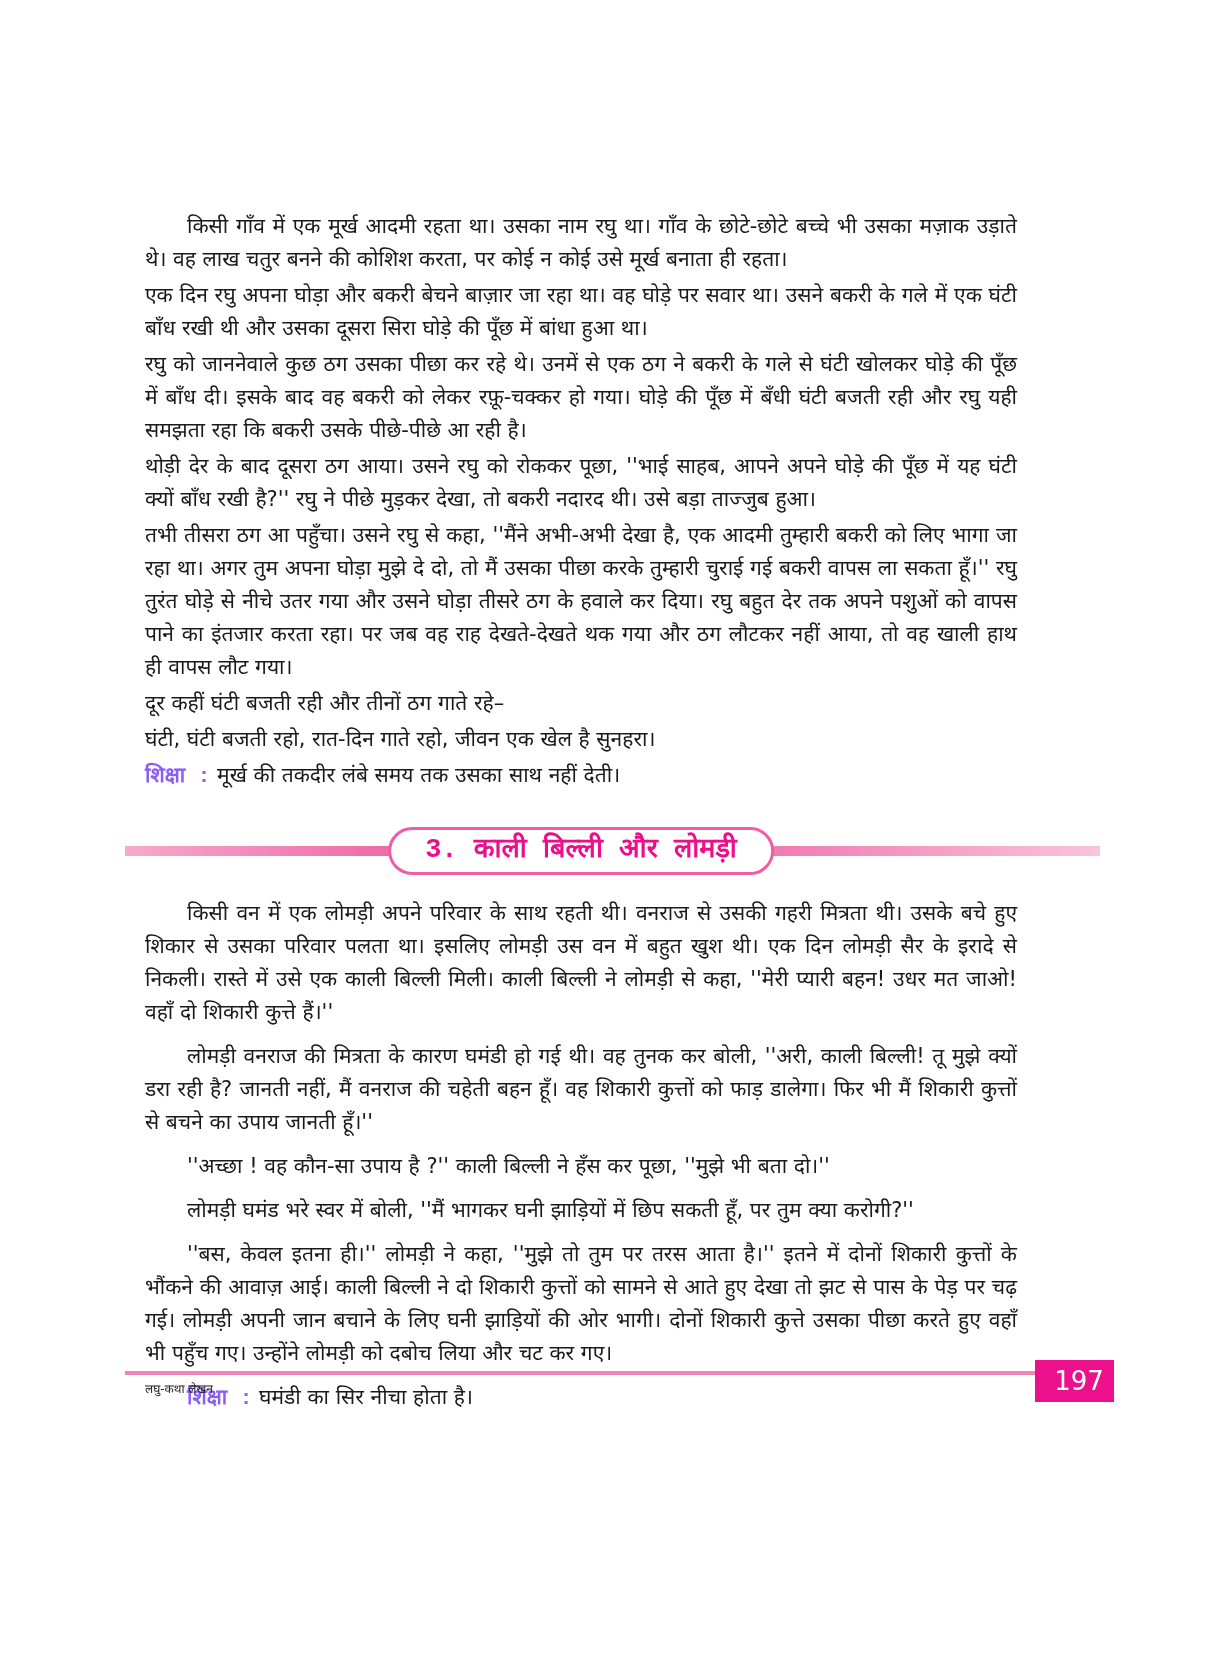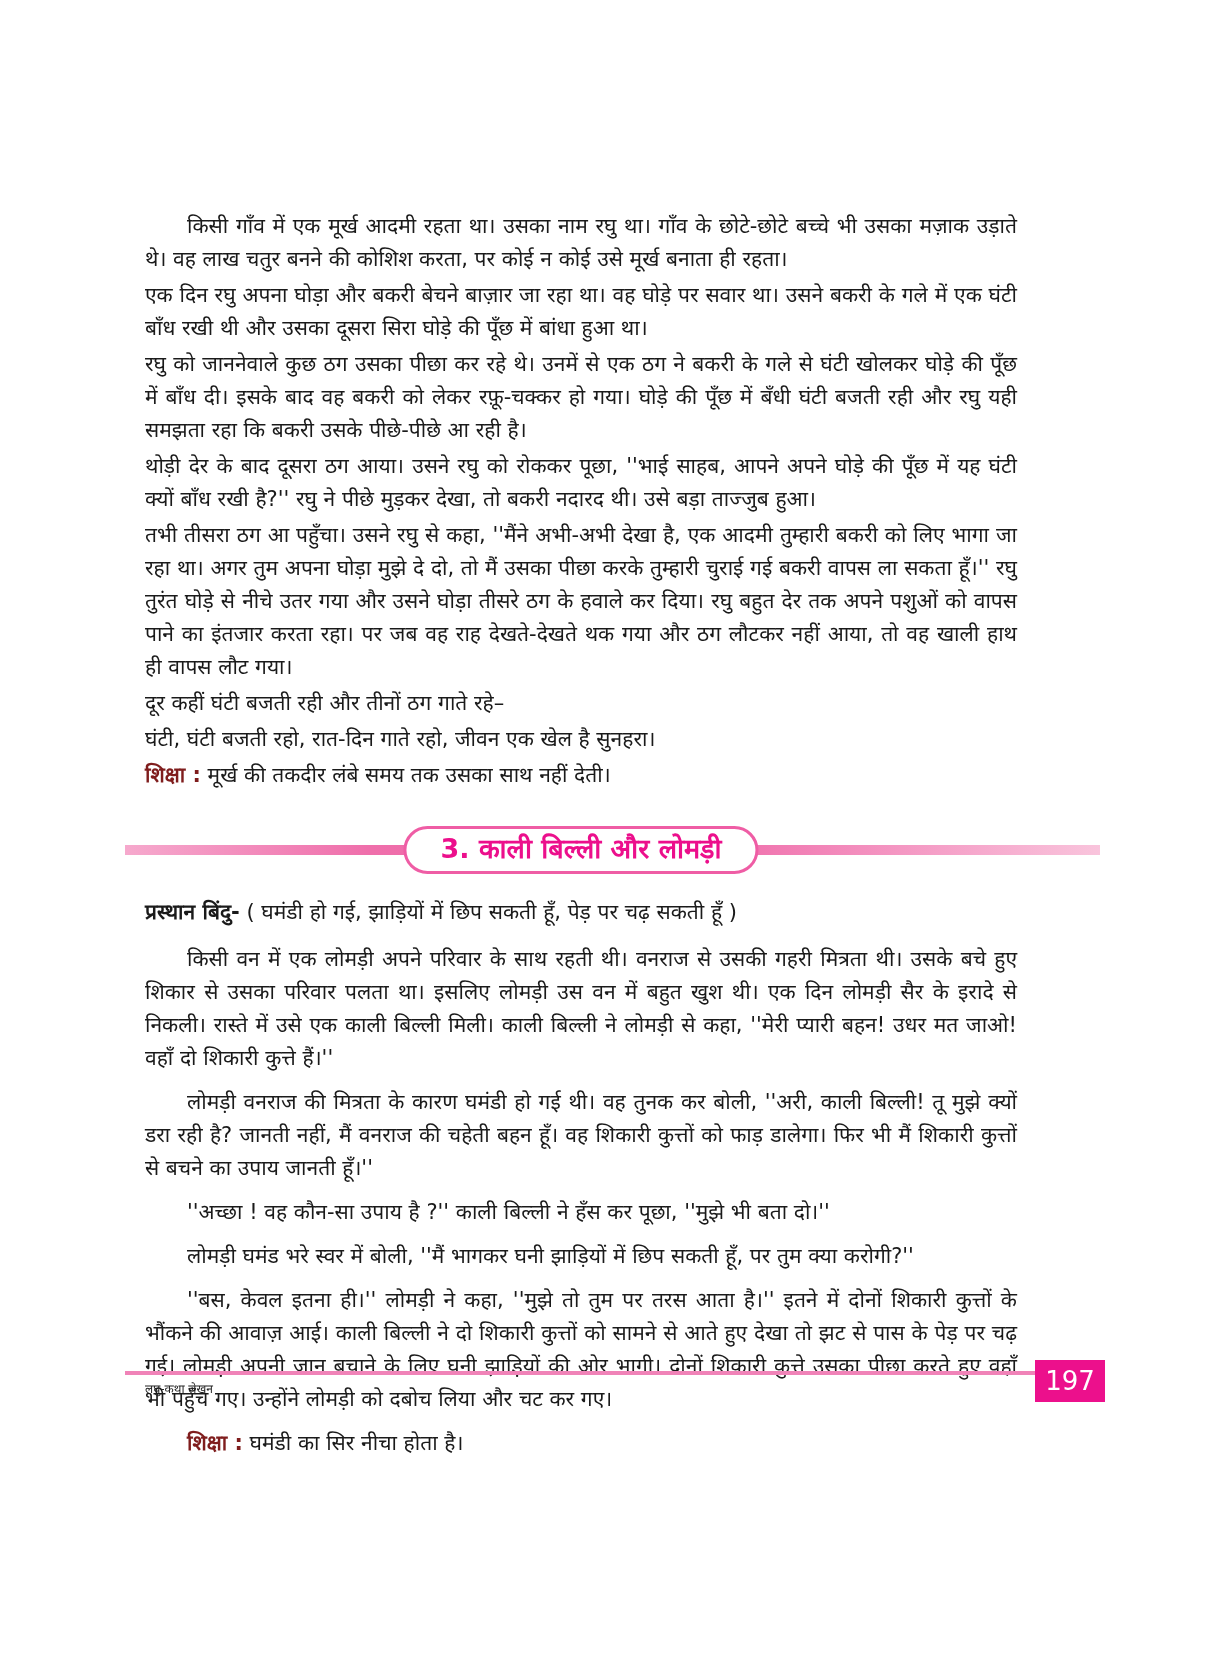--- a/index.html
+++ b/index.html
@@ -28,28 +28,30 @@
   .story-raghu .para { margin-bottom: 3px; }
   .story-raghu [data-list] p:first-child { text-indent: 42px; }
   .story-catfox .para { margin-bottom: 11px; text-indent: 42px; }
   .moral {
     font-size: 21px;
     line-height: 33px;
     margin: 2px 0 0 0;
   }
   .moral.indent { text-indent: 42px; margin-top: 8px; }
   .moral-label {
-    color: #7f1d1d;
+    color: #8b5cf6;
     font-weight: bold;
+    font-family: Liberation Mono, monospace;
   }
   
   .section-header {
     position: relative;
     height: 48px;
     margin: 34px 0 22px 0;
+    font-family: Liberation Mono, monospace;
   }
   .band {
     position: absolute;
     left: -20px;
     top: 19px;
     width: 975px;
     height: 10px;
     background: linear-gradient(90deg, #f6a9cd 0%, #ef6fab 25%, #ee61a4 55%, #f9c4dc 100%);
   }
   .header-box {
@@ -104,20 +106,21 @@
     left: 910px;
     top: -2px;
     width: 70px;
     height: 42px;
     background: #ec108c;
     color: #ffffff;
     font-size: 26px;
     display: flex;
     align-items: center;
     justify-content: center;
+    padding-left: 9px;
   }
 </style>
 </head>
 <body>
 
 <div class="page">
   <div class="content">
 
     <section class="story story-raghu">
       <div data-list="story_raghu.paragraphs">
@@ -135,23 +138,20 @@
     </section>
 
     <div class="section-header">
       <div class="band"></div>
       <div class="header-box">
         <span>3. काली बिल्ली और लोमड़ी</span>
       </div>
     </div>
 
     <section class="story story-catfox">
-      <p class="prasthan">
-        <span class="prasthan-label">प्रस्थान बिंदु-</span><span> ( घमंडी हो गई, झाड़ियों में छिप सकती हूँ, पेड़ पर चढ़ सकती हूँ )</span>
-      </p>
       <div data-list="story_cat_fox.paragraphs">
           <p class="para">किसी वन में एक लोमड़ी अपने परिवार के साथ रहती थी। वनराज से उसकी गहरी मित्रता थी। उसके बचे हुए शिकार से उसका परिवार पलता था। इसलिए लोमड़ी उस वन में बहुत खुश थी। एक दिन लोमड़ी सैर के इरादे से निकली। रास्ते में उसे एक काली बिल्ली मिली। काली बिल्ली ने लोमड़ी से कहा, ''मेरी प्यारी बहन! उधर मत जाओ! वहाँ दो शिकारी कुत्ते हैं।''</p>
           <p class="para">लोमड़ी वनराज की मित्रता के कारण घमंडी हो गई थी। वह तुनक कर बोली, ''अरी, काली बिल्ली! तू मुझे क्यों डरा रही है? जानती नहीं, मैं वनराज की चहेती बहन हूँ। वह शिकारी कुत्तों को फाड़ डालेगा। फिर भी मैं शिकारी कुत्तों से बचने का उपाय जानती हूँ।''</p>
           <p class="para">''अच्छा ! वह कौन-सा उपाय है ?'' काली बिल्ली ने हँस कर पूछा, ''मुझे भी बता दो।''</p>
           <p class="para">लोमड़ी घमंड भरे स्वर में बोली, ''मैं भागकर घनी झाड़ियों में छिप सकती हूँ, पर तुम क्या करोगी?''</p>
           <p class="para">''बस, केवल इतना ही।'' लोमड़ी ने कहा, ''मुझे तो तुम पर तरस आता है।'' इतने में दोनों शिकारी कुत्तों के भौंकने की आवाज़ आई। काली बिल्ली ने दो शिकारी कुत्तों को सामने से आते हुए देखा तो झट से पास के पेड़ पर चढ़ गई। लोमड़ी अपनी जान बचाने के लिए घनी झाड़ियों की ओर भागी। दोनों शिकारी कुत्ते उसका पीछा करते हुए वहाँ भी पहुँच गए। उन्होंने लोमड़ी को दबोच लिया और चट कर गए।</p>
         </div>
       <p class="moral indent">
         <span class="moral-label">शिक्षा :</span><span> घमंडी का सिर नीचा होता है।</span>
       </p>

